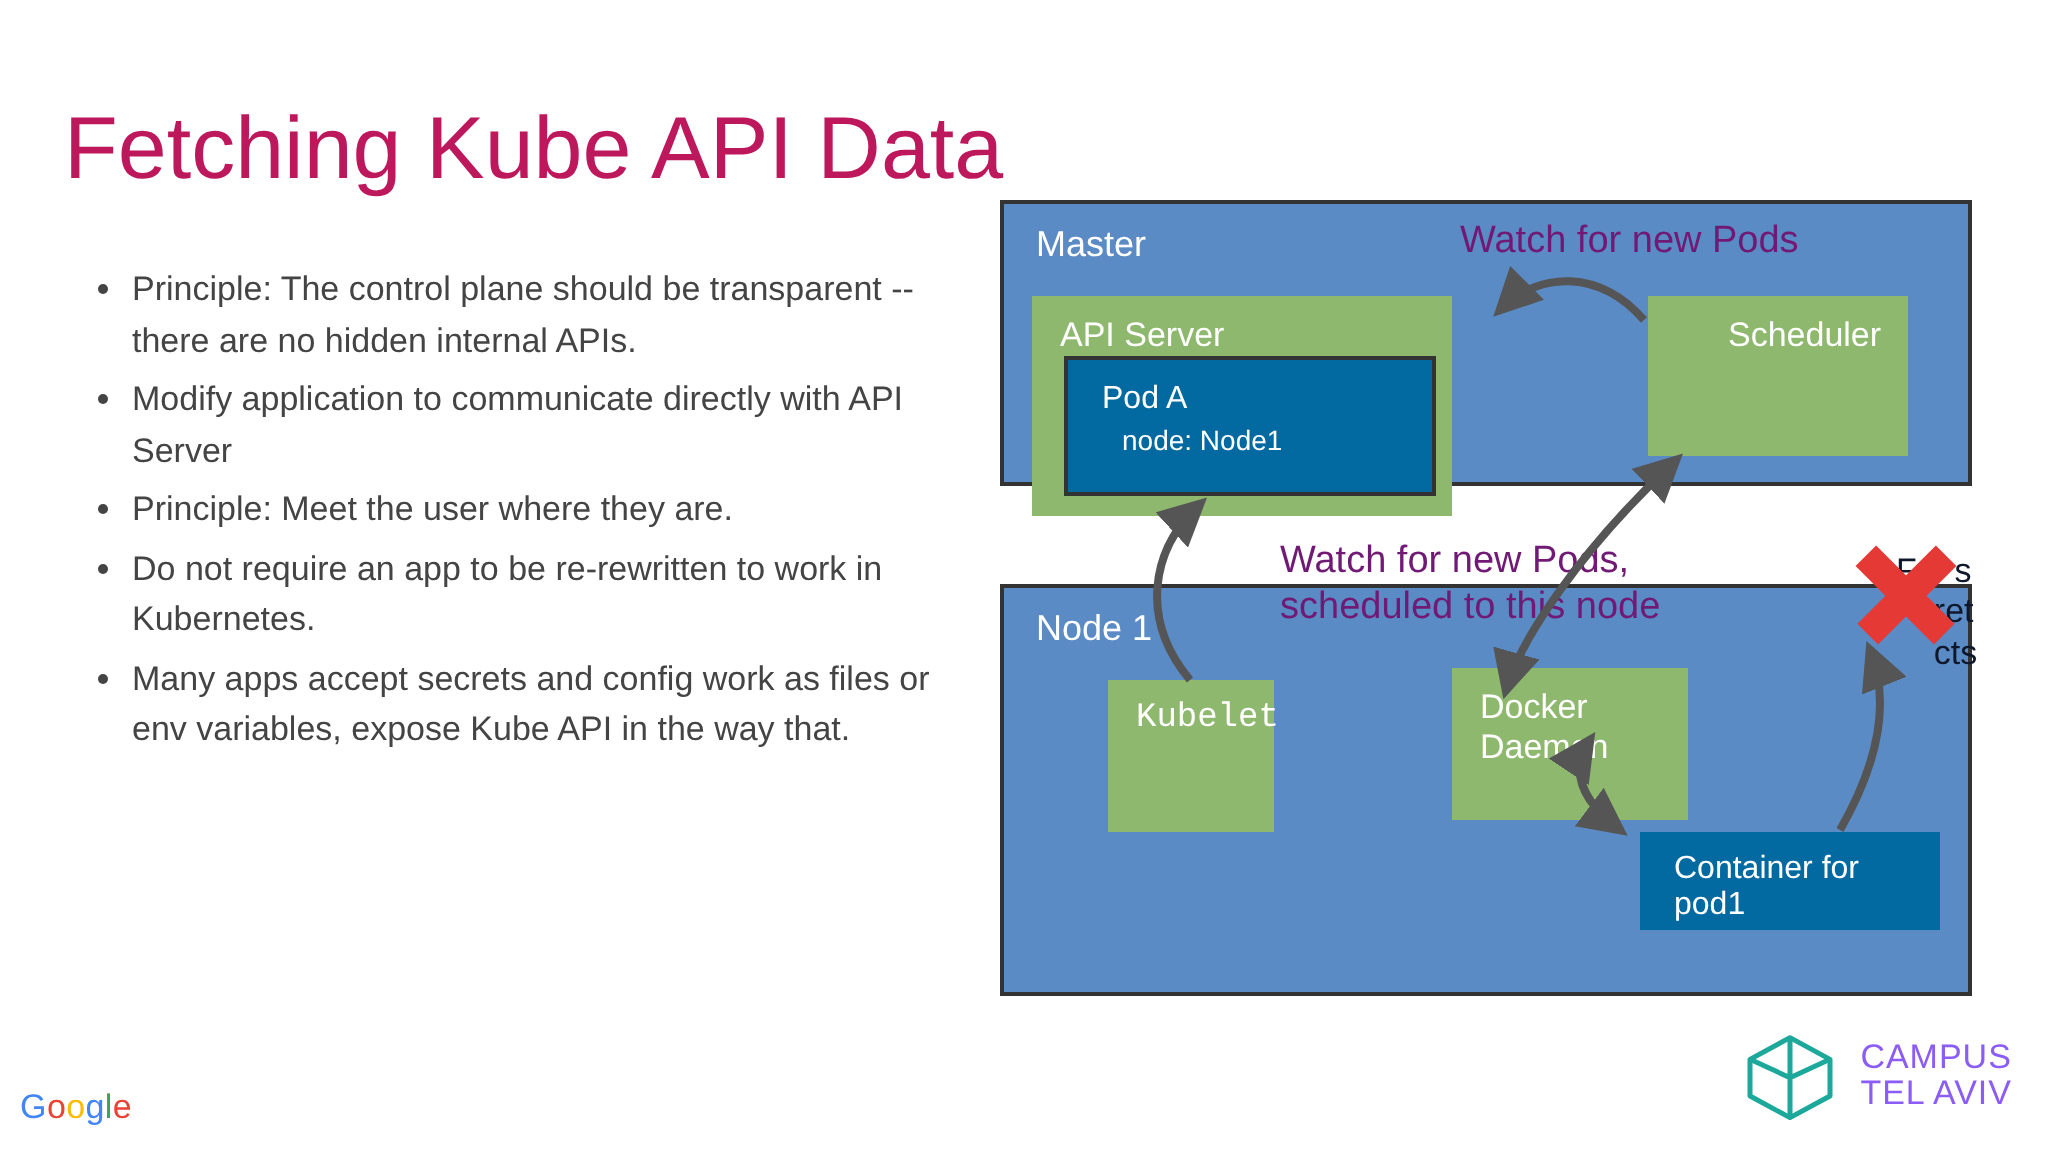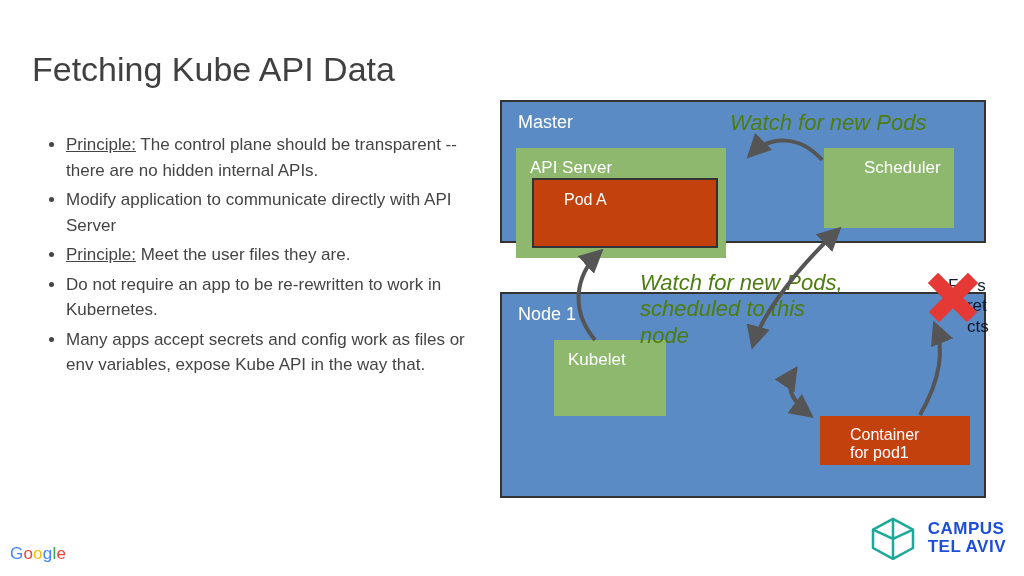--- a/index.html
+++ b/index.html
@@ -8,39 +8,39 @@
     height: 576px;
     background: #fff;
     font-family: Arial, Helvetica, sans-serif;
     position: relative;
     overflow: hidden;
   }
   .title {
     position: absolute;
     left: 32px;
     top: 50px;
-    font-size: 34px;
+    font-size: 44px;
     font-weight: 300;
-    color: #404040;
+    color: #be185d;
   }
   .bullets {
     position: absolute;
     left: 48px;
     top: 132px;
     width: 420px;
     font-size: 17px;
     color: #444;
     line-height: 1.5;
   }
   .bullets li {
     list-style: disc;
     margin-bottom: 4px;
     margin-left: 18px;
   }
-  .principle { text-decoration: underline; }
+  .principle { }
 
   .diagram {
     position: absolute;
     left: 500px;
     top: 100px;
     width: 505px;
     height: 410px;
   }
   .box {
     position: absolute;
@@ -61,40 +61,39 @@
   }
   .green {
     position: absolute;
     background: #8fb86f;
     color: #fff;
     font-size: 17px;
     padding: 10px 14px;
   }
   .api-server { left: 14px; top: 46px; width: 210px; height: 110px; }
   .scheduler { left: 322px; top: 46px; width: 130px; height: 80px; padding-left: 40px; }
-  .kubelet { left: 52px; top: 46px; width: 112px; height: 76px; }
+  .kubelet { left: 52px; top: 46px; width: 83px; height: 76px; font-family: Liberation Mono, monospace; }
   .docker { left: 224px; top: 40px; width: 118px; height: 76px; }
 
   .purple {
     position: absolute;
-    background: #c2410c;
+    background: #0369a1;
     color: #fff;
     font-size: 16px;
-    padding: 10px 30px;
+    padding: 10px 17px;
     border: 2px solid #333;
   }
   .poda { left: 32px; top: 78px; width: 186px; height: 70px; line-height: 1.3; }
   .poda .sub { font-size: 14px; padding-left: 10px; display:block; }
   .container-pod { left: 320px; top: 316px; width: 150px; height: 49px; border: none; }
 
   .annot {
     position: absolute;
-    color: #4d7c0f;
-    font-size: 22px;
-    font-style: italic;
+    color: #701a75;
+    font-size: 19px;
   }
   .annot1 { left: 230px; top: 10px; }
   .annot2 { left: 140px; top: 170px; width: 220px; line-height: 1.2; }
 
   .hidden-text {
     position: absolute;
     left: 448px; top: 176px;
     color: #0f172a;
     font-size: 17px;
     text-align: left;
@@ -123,61 +122,63 @@
   .campus-logo {
     position: absolute;
     right: 18px;
     bottom: 16px;
     display: flex;
     align-items: center;
     gap: 10px;
   }
   .campus-logo svg { width: 50px; height: 44px; }
   .campus-text {
-    color: #1d4ed8;
-    font-weight: 700;
+    color: #8b5cf6;
+    font-weight: 400;
     line-height: 1.05;
     font-size: 17px;
     letter-spacing: 0.5px;
   }
 
   svg.arrows {
     position: absolute;
     left: 0; top: 0;
     width: 505px; height: 410px;
     pointer-events: none;
   }
 </style>
 </head>
 <body>
 
 <div class="title">Fetching Kube API Data</div>
 
 <ul class="bullets">
   <li><span class="principle">Principle:</span><span> The control plane should be transparent -- there are no hidden internal APIs.</span></li>
   <li><span>Modify application to communicate directly with API Server</span></li>
-  <li><span class="principle">Principle:</span><span> Meet the user files they are.</span></li>
+  <li><span class="principle">Principle:</span><span> Meet the user where they are.</span></li>
   <li><span>Do not require an app to be re-rewritten to work in Kubernetes.</span></li>
   <li><span>Many apps accept secrets and config work as files or env variables, expose Kube API in the way that.</span></li>
 </ul>
 
 <div class="diagram">
 
   <div class="box master">
     <div class="box-title">Master</div>
     <div class="green api-server">API Server</div>
     <div class="green scheduler">Scheduler</div>
   </div>
   <div class="purple poda">
     <span>Pod A</span>
+    <span class="sub">node: Node1</span>
   </div>
 
   <div class="box node1">
     <div class="box-title">Node 1</div>
     <div class="green kubelet">Kubelet</div>
+    <div class="green docker">Docker Daemon</div>
   </div>
   <div class="purple container-pod">Container for pod1</div>
 
   <div class="annot annot1">Watch for new Pods</div>
   <div class="annot annot2">Watch for new Pods, scheduled to this node</div>
 
   <div class="hidden-text">
     <span>F</span>&nbsp;&nbsp;&nbsp;&nbsp;<span>s</span><br>
     &nbsp;&nbsp;&nbsp;&nbsp;<span>ret</span><br>
     &nbsp;&nbsp;&nbsp;&nbsp;<span>cts</span>

